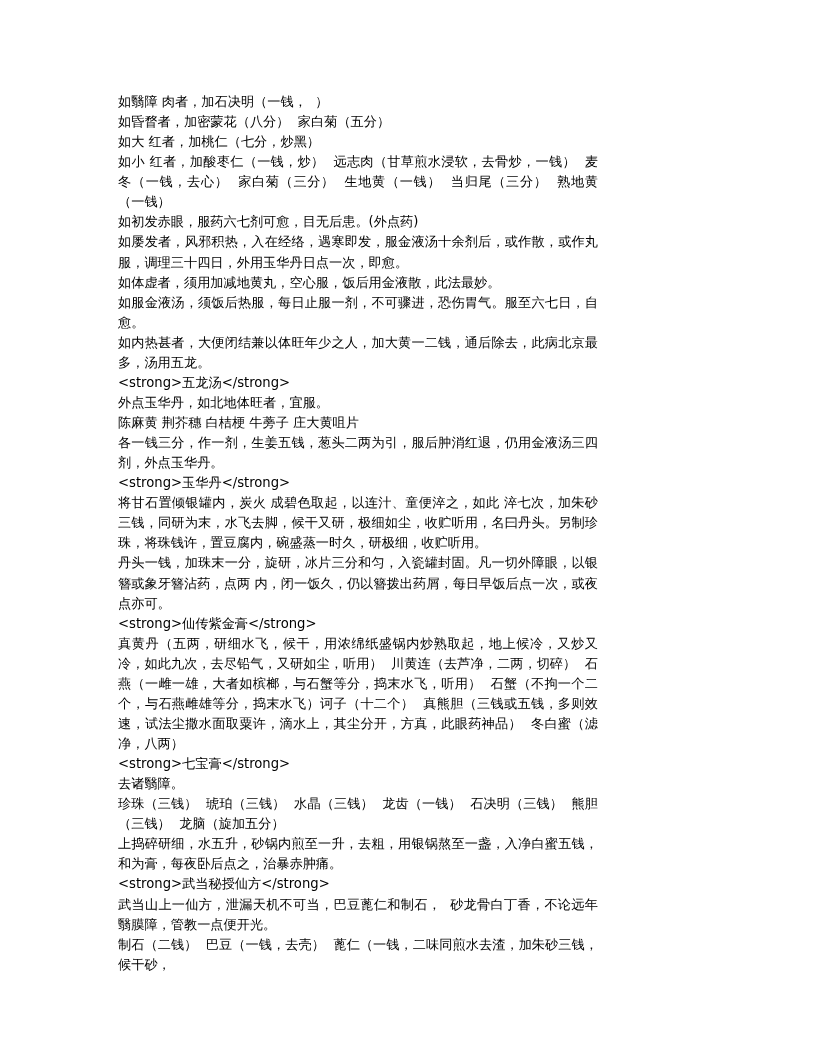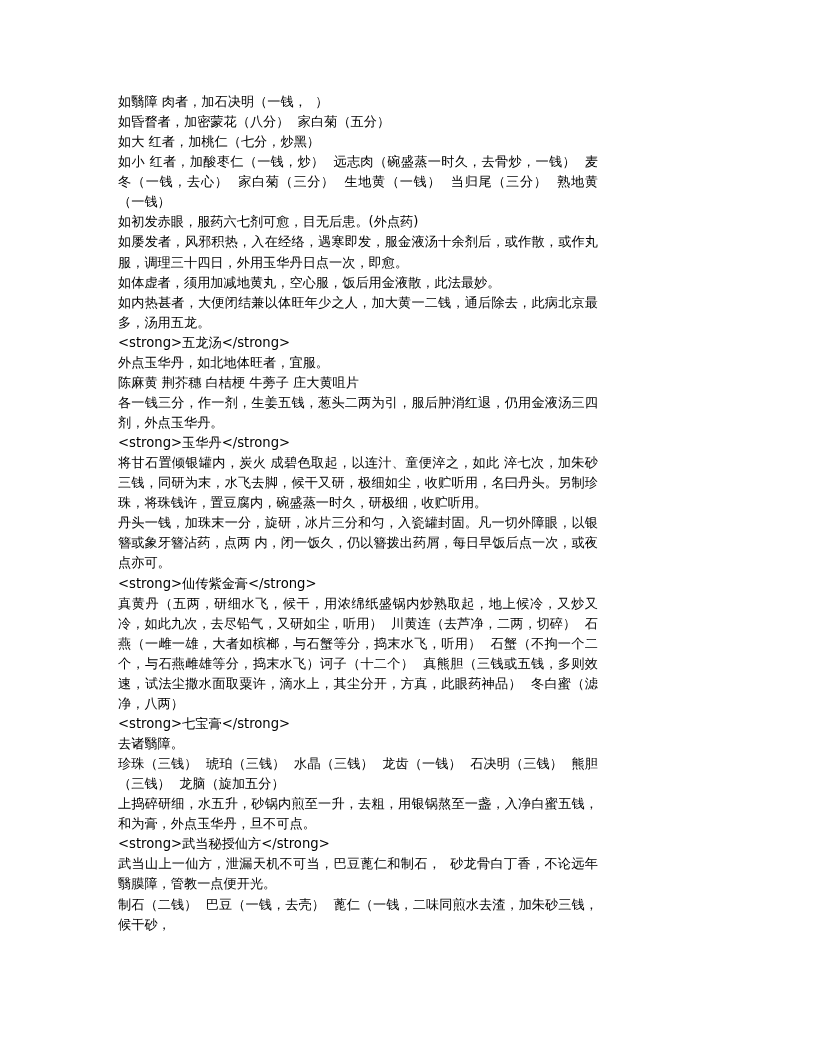--- a/index.html
+++ b/index.html
@@ -35,35 +35,36 @@
   }
 </style>
 </head>
 <body>
 
 <div class="page">
   <div class="doc-body">
     <div class="para">如翳障 肉者，加石决明（一钱，  ）</div>
     <div class="para">如昏瞀者，加密蒙花（八分）  家白菊（五分）</div>
     <div class="para">如大 红者，加桃仁（七分，炒黑）</div>
-    <div class="para">如小 红者，加酸枣仁（一钱，炒）  远志肉（碗盛蒸一时久，去骨炒，一钱）  麦冬（一钱，去心）  家白菊（三分）  生地黄（一钱）  当归尾（三分）  熟地黄（一钱）</div>
+    <div class="para">如小 红者，加酸枣仁（一钱，炒）  远志肉（甘草煎水浸软，去骨炒，一钱）  麦冬（一钱，去心）  家白菊（三分）  生地黄（一钱）  当归尾（三分）  熟地黄（一钱）</div>
     <div class="para">如初发赤眼，服药六七剂可愈，目无后患。(外点药)</div>
     <div class="para">如屡发者，风邪积热，入在经络，遇寒即发，服金液汤十余剂后，或作散，或作丸服，调理三十四日，外用玉华丹日点一次，即愈。</div>
     <div class="para">如体虚者，须用加减地黄丸，空心服，饭后用金液散，此法最妙。</div>
+    <div class="para">如服金液汤，须饭后热服，每日止服一剂，不可骤进，恐伤胃气。服至六七日，自愈。</div>
     <div class="para">如内热甚者，大便闭结兼以体旺年少之人，加大黄一二钱，通后除去，此病北京最多，汤用五龙。</div>
     <div class="para">&lt;strong&gt;五龙汤&lt;/strong&gt;</div>
     <div class="para">外点玉华丹，如北地体旺者，宜服。</div>
     <div class="para">陈麻黄 荆芥穗 白桔梗 牛蒡子 庄大黄咀片</div>
     <div class="para">各一钱三分，作一剂，生姜五钱，葱头二两为引，服后肿消红退，仍用金液汤三四剂，外点玉华丹。</div>
     <div class="para">&lt;strong&gt;玉华丹&lt;/strong&gt;</div>
     <div class="para">将甘石置倾银罐内，炭火 成碧色取起，以连汁、童便淬之，如此 淬七次，加朱砂三钱，同研为末，水飞去脚，候干又研，极细如尘，收贮听用，名曰丹头。另制珍珠，将珠钱许，置豆腐内，碗盛蒸一时久，研极细，收贮听用。</div>
     <div class="para">丹头一钱，加珠末一分，旋研，冰片三分和匀，入瓷罐封固。凡一切外障眼，以银簪或象牙簪沾药，点两 内，闭一饭久，仍以簪拨出药屑，每日早饭后点一次，或夜点亦可。</div>
     <div class="para">&lt;strong&gt;仙传紫金膏&lt;/strong&gt;</div>
     <div class="para">真黄丹（五两，研细水飞，候干，用浓绵纸盛锅内炒熟取起，地上候冷，又炒又冷，如此九次，去尽铅气，又研如尘，听用）  川黄连（去芦净，二两，切碎）  石燕（一雌一雄，大者如槟榔，与石蟹等分，捣末水飞，听用）  石蟹（不拘一个二个，与石燕雌雄等分，捣末水飞）诃子（十二个）  真熊胆（三钱或五钱，多则效速，试法尘撒水面取粟许，滴水上，其尘分开，方真，此眼药神品）  冬白蜜（滤净，八两）</div>
     <div class="para">&lt;strong&gt;七宝膏&lt;/strong&gt;</div>
     <div class="para">去诸翳障。</div>
     <div class="para">珍珠（三钱）  琥珀（三钱）  水晶（三钱）  龙齿（一钱）  石决明（三钱）  熊胆（三钱）  龙脑（旋加五分）</div>
-    <div class="para">上捣碎研细，水五升，砂锅内煎至一升，去粗，用银锅熬至一盏，入净白蜜五钱，和为膏，外点玉华丹，旦不可点。</div>
+    <div class="para">上捣碎研细，水五升，砂锅内煎至一升，去粗，用银锅熬至一盏，入净白蜜五钱，和为膏，每夜卧后点之，治暴赤肿痛。</div>
     <div class="para">&lt;strong&gt;武当秘授仙方&lt;/strong&gt;</div>
     <div class="para">武当山上一仙方，泄漏天机不可当，巴豆蓖仁和制石，  砂龙骨白丁香，不论远年翳膜障，管教一点便开光。</div>
     <div class="para">制石（二钱）  巴豆（一钱，去壳）  蓖仁（一钱，二味同煎水去渣，加朱砂三钱，候干砂，</div>
   </div>
 </div>
 
 </body></html>

